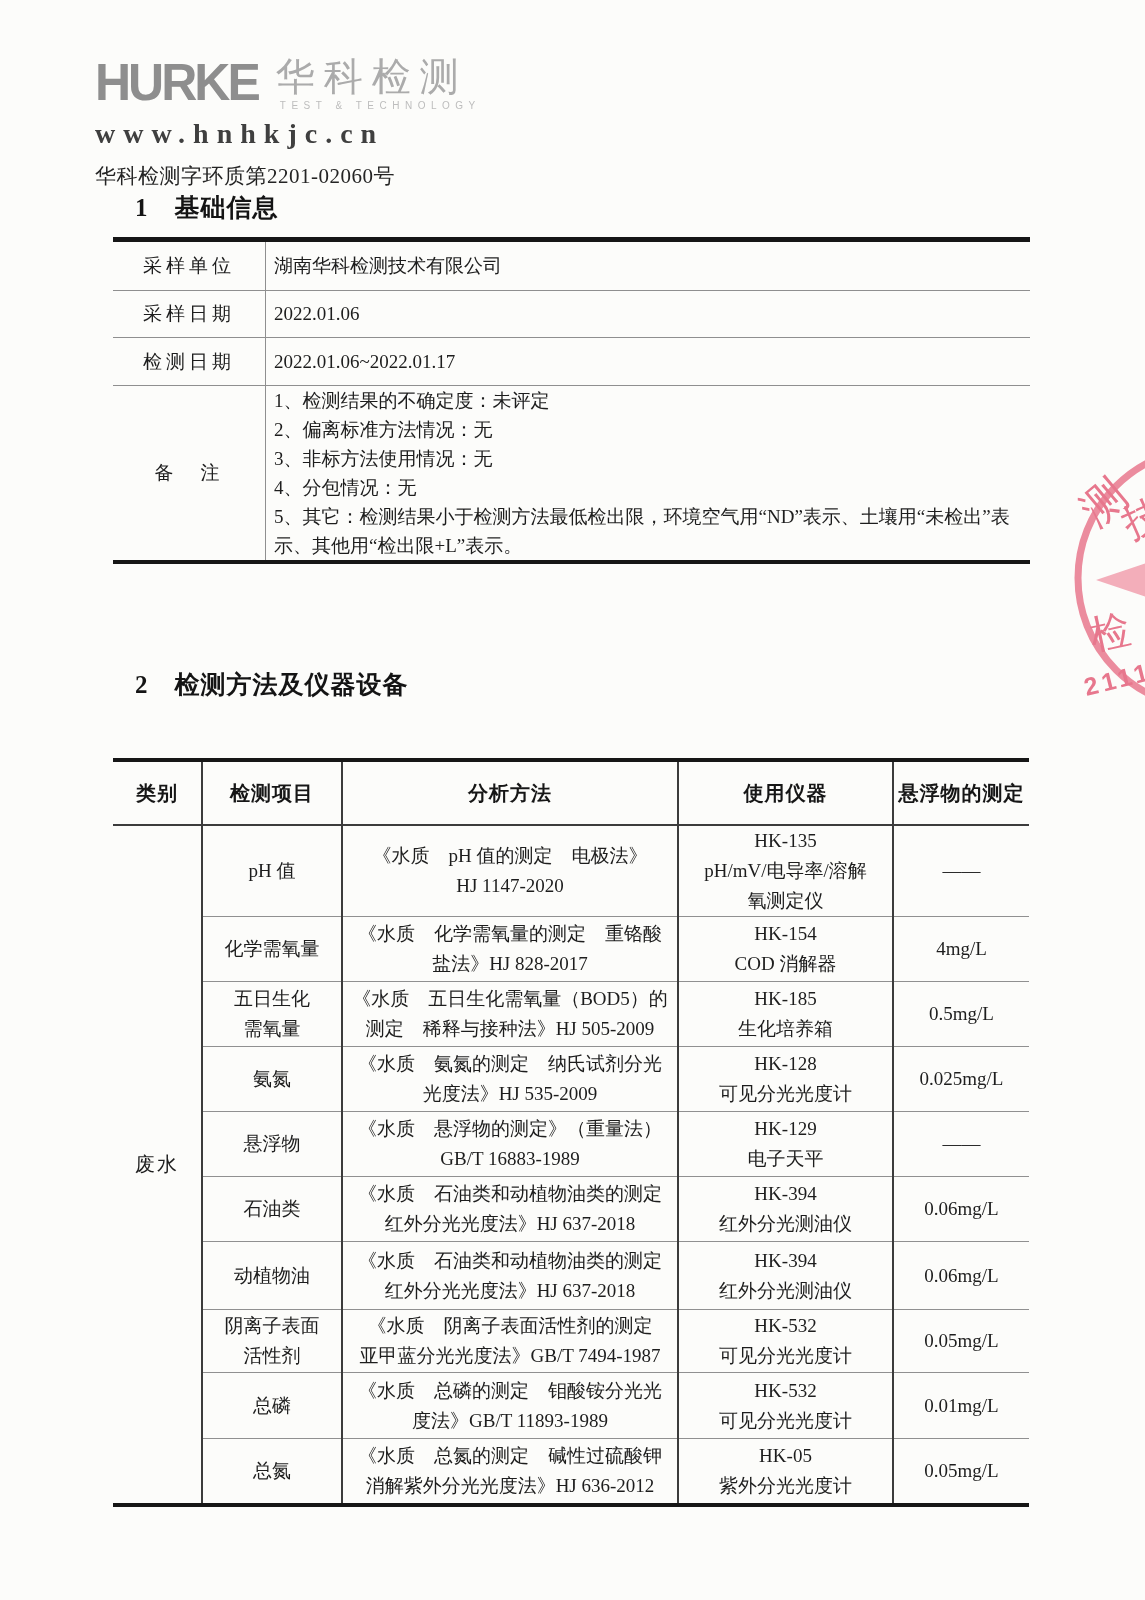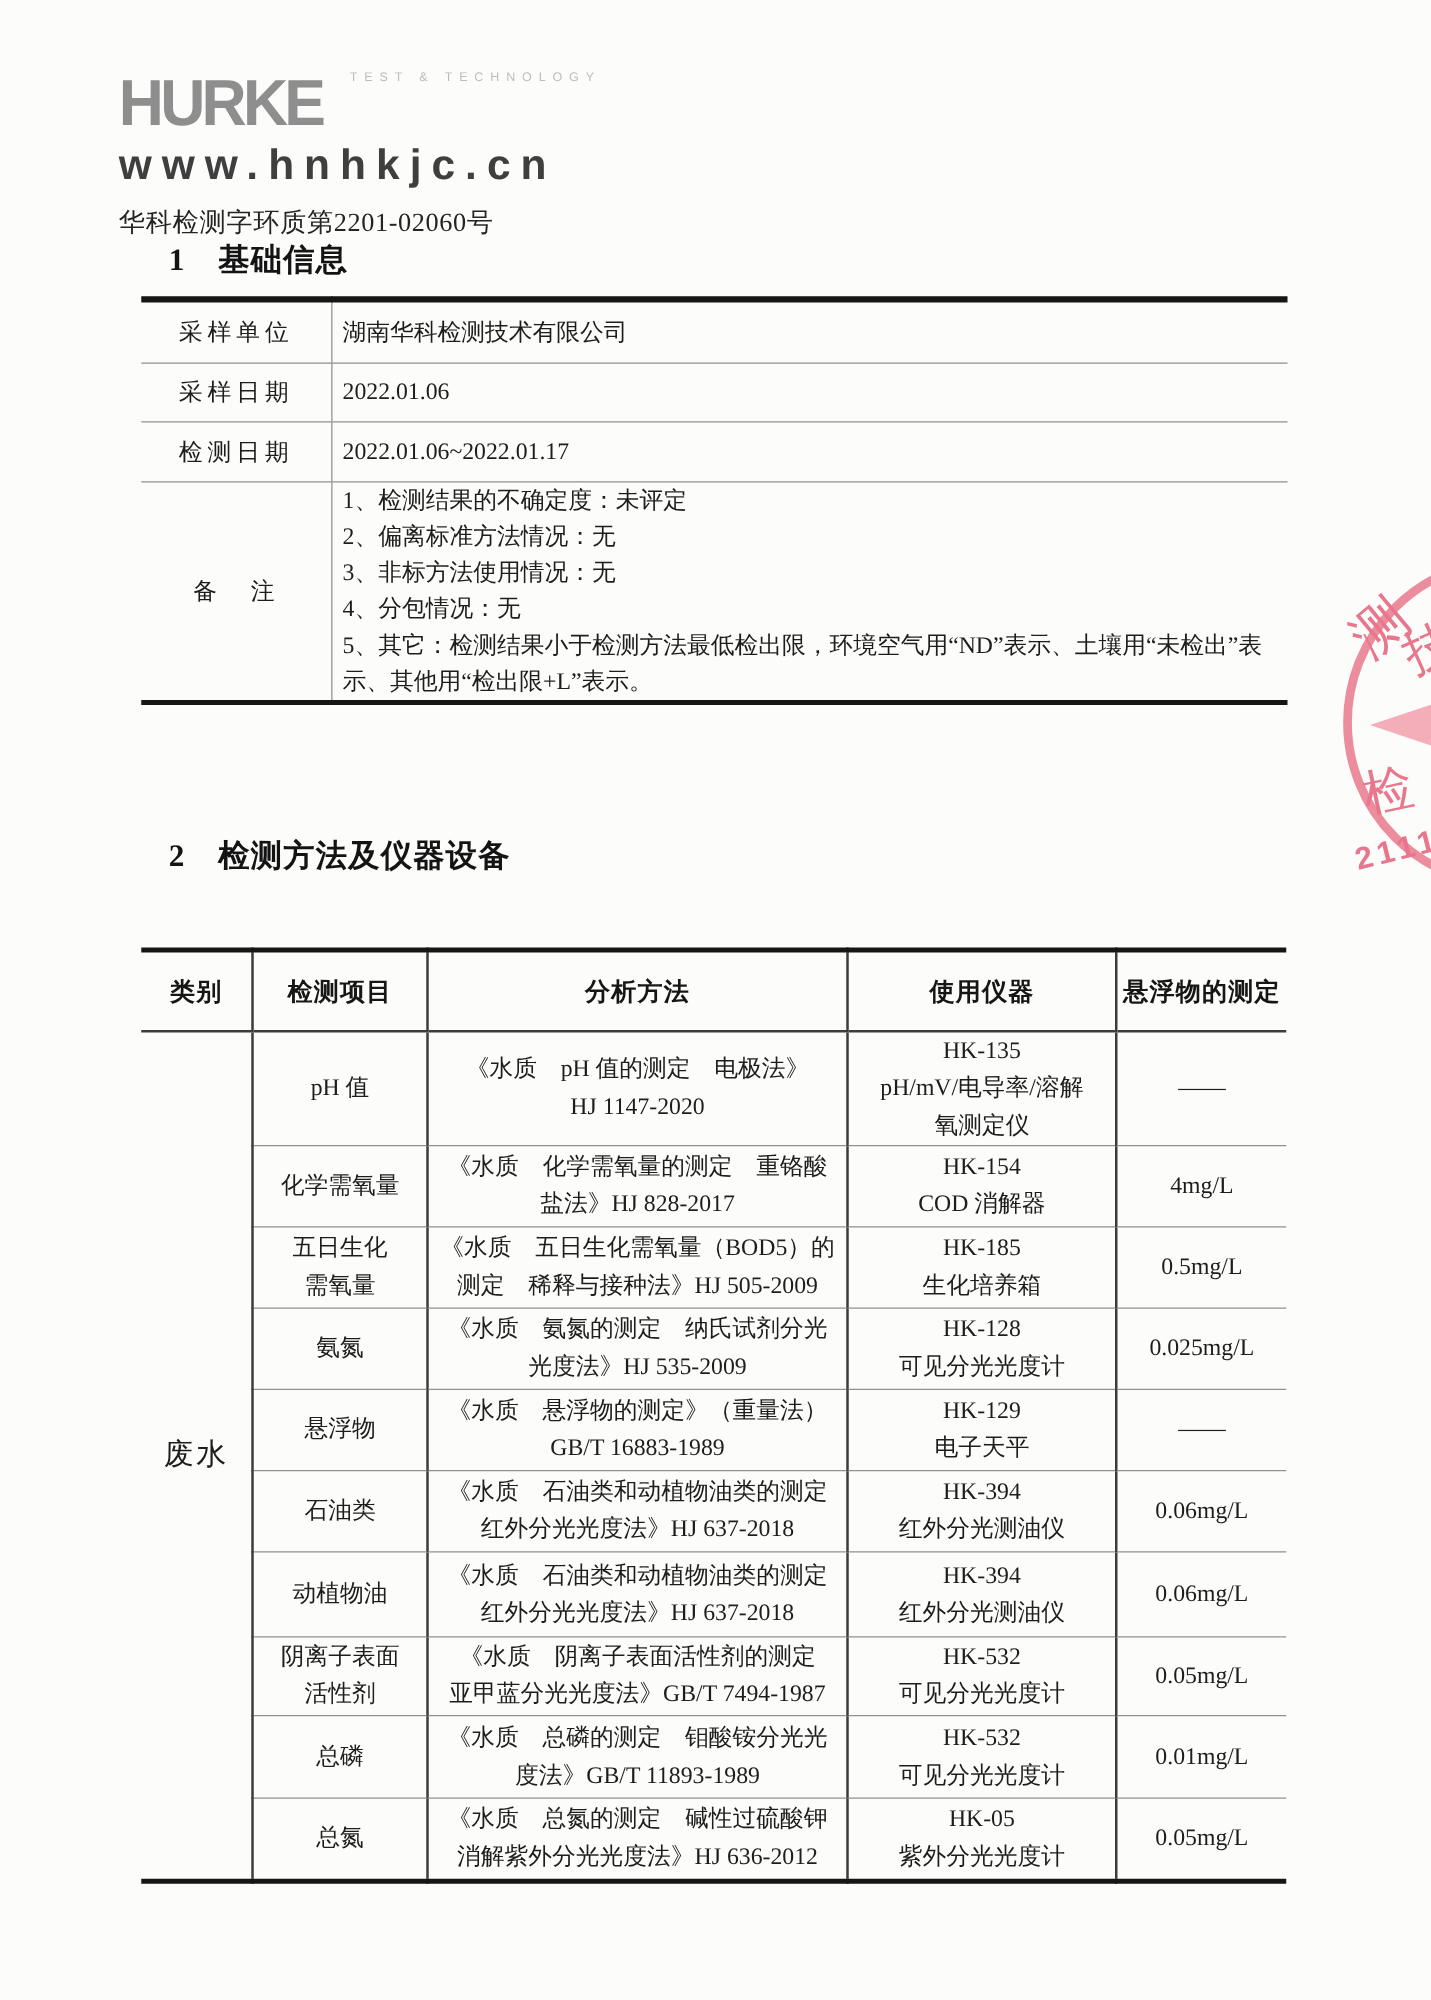--- a/index.html
+++ b/index.html
@@ -16,22 +16,22 @@
     font-size:50px; line-height:1.0; color:#8e8e8e; letter-spacing:-3px;
     transform:scaleY(1.04); transform-origin:top left;
   }
   .brand-cn-wrap { margin-left:18px; }
   .brand-cn { font-size:39px; line-height:1.1; color:#ababab; letter-spacing:9px; }
   .tagline {
     font-family:"Liberation Sans","DejaVu Sans",sans-serif;
     font-size:10px; color:#bdbdbd; letter-spacing:5.5px; margin-top:1px; margin-left:4px;
   }
   .website {
-    font-family:Liberation Sans, sans-serif; font-weight:bold;
-    font-size:34px; color:#3f3f3f; letter-spacing:8px; margin-top:7px;
+    font-family:Liberation Serif, serif; font-weight:bold;
+    font-size:28px; color:#3f3f3f; letter-spacing:8px; margin-top:7px;
   }
   .doc-number { font-size:21px; color:#242424; margin-top:12px; letter-spacing:0.5px; }
   
   .sec-heading {
     position:absolute; left:135px;
     font-family:"Liberation Sans","DejaVu Sans",sans-serif;
     font-weight:bold; font-size:25px; color:#141414; letter-spacing:1px;
   }
   .sec-heading .num { display:inline-block; margin-right:26px; font-family:"Liberation Serif","DejaVu Serif",serif; }
   
@@ -63,40 +63,41 @@
     font-size:20px; height:60px; border-bottom:2px solid #3c3c3c; letter-spacing:1px;
     color:#161616;
   }
   #table2 th + th { border-left:2px solid #3c3c3c; }
   #table2 td {
     text-align:center; vertical-align:middle; line-height:30px;
     border-bottom:1px solid #909090; padding:0 4px;
   }
   #table2 td + td { border-left:2px solid #3c3c3c; }
   #table2 tr:last-child td { border-bottom:none; }
-  .t2-cat { border-bottom:none !important; border-right:2px solid #3c3c3c; font-size:24px; letter-spacing:2px; }
+  .t2-cat { border-bottom:none !important; border-right:2px solid #3c3c3c; font-size:20px; letter-spacing:2px; }
   .pre { white-space:pre-line; }
   
   #footer {
     position:absolute; left:0; top:1524px; width:100%; text-align:center;
     font-size:19px; color:#2a2a2a; letter-spacing:7px;
   }
   
   #stamp { position:absolute; left:1040px; top:440px; width:105px; height:295px; }
   #stamp svg { display:block; }
 </style>
 </head>
 <body>
 
 <div class="page">
 
   <div id="logo-block">
     <div class="logo-row">
       <div class="brand">HURKE</div>
       <div class="brand-cn-wrap">
+        <div class="brand-cn">华科检测</div>
         <div class="tagline">TEST &amp; TECHNOLOGY</div>
       </div>
     </div>
     <div class="website">www.hnhkjc.cn</div>
     <div class="doc-number">华科检测字环质第2201-02060号</div>
   </div>
 
   <div class="sec-heading" style="top:191px;">
     <span class="num">1</span><span>基础信息</span>
   </div>

